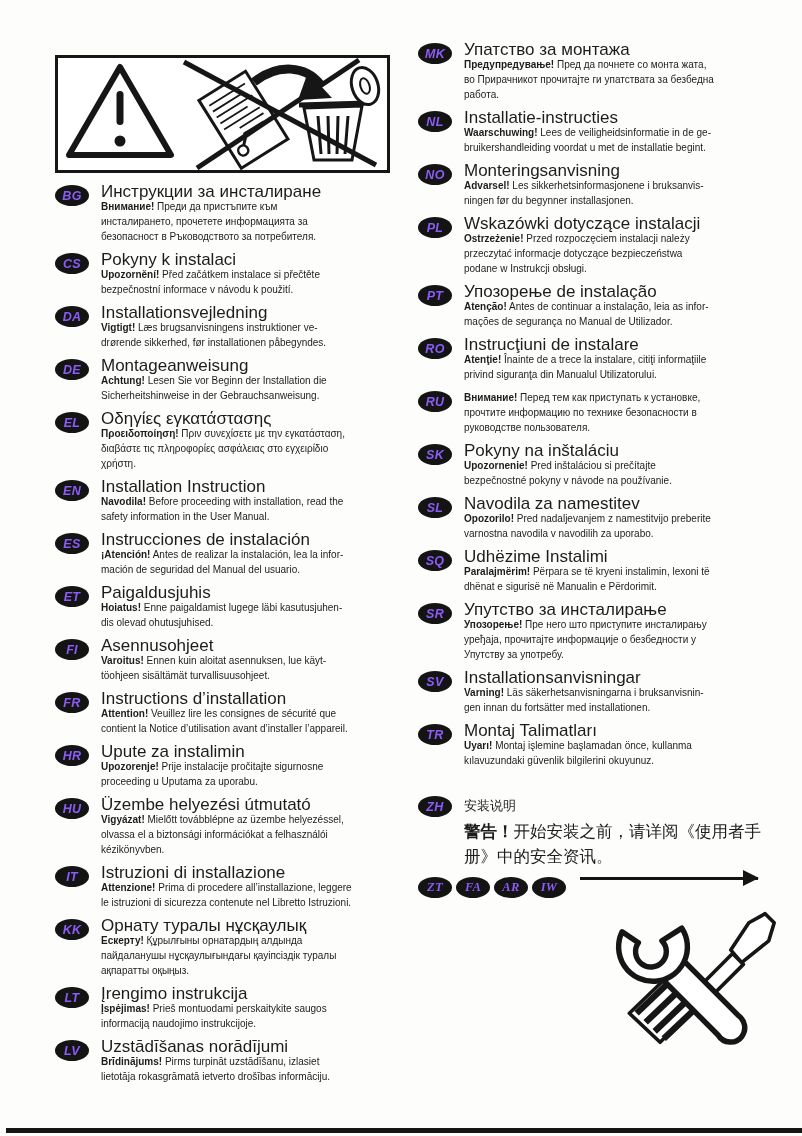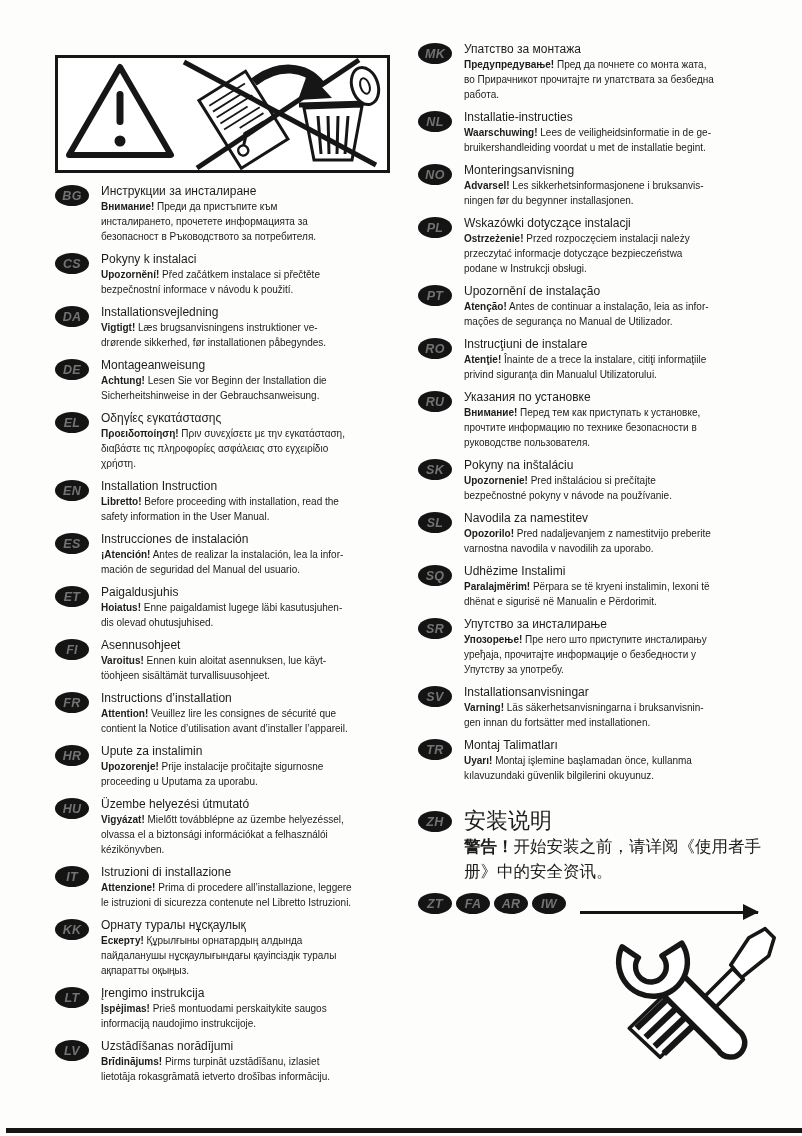--- a/index.html
+++ b/index.html
@@ -20,35 +20,35 @@
     width: 329px; height: 112px;
     border: 3px solid #161616;
     margin-bottom: 11px;
     background: #fff;
   }
 
   .entry { position: relative; padding-left: 46px; margin-bottom: 8px; min-height: 24px; }
   .badge {
     position: absolute; left: 0; top: 1px;
     width: 34px; height: 21px;
-    background: #141414; color: #737373;
+    background: #141414; color: #8b5cf6;
     border-radius: 50%;
     font-weight: bold; font-style: italic;
     font-size: 12.5px; letter-spacing: .3px;
     display: flex; align-items: center; justify-content: center;
   }
   .badge-inline { position: static; display: inline-flex; margin-right: 4px; flex: 0 0 auto; }
-  .entry-title { font-size: 12px; line-height: 15px; }
+  .entry-title { font-size: 17px; line-height: 15px; }
   .entry-body  { font-size: 10px; line-height: 15px; white-space: pre-line; }
   .warn { font-weight: bold; }
-  .entry-large .entry-title { font-size: 22px; line-height: 27px; margin-top: 24px; }
+  .entry-large .entry-title { font-size: 13px; line-height: 27px; margin-top: 24px; }
   .entry-large .entry-body  { font-size: 16.5px; line-height: 25px; }
   .entry-large .badge { top: 4px; }
 
-  .rtl-row { display: flex; align-items: flex-end; margin-top: 2px; width: 340px; height: 22px; }
+  .rtl-row { display: flex; align-items: flex-start; margin-top: 2px; width: 340px; height: 22px; font-family: Liberation Serif, serif; }
   .arrow-line { flex: 1; height: 3px; background: #141414; margin-left: 10px; position: relative; }
   .arrow-line::after {
     content: ""; position: absolute; right: -1px; top: -7px;
     border-left: 16px solid #141414;
     border-top: 8px solid transparent;
     border-bottom: 8px solid transparent;
   }
 
   .tools-wrap { width: 180px; height: 172px; margin: 2px 0 0 182px; }
 
@@ -154,21 +154,21 @@
       <div class="entry-body"><b class="warn">Προειδοποίηση!</b><span class="rest"> Πριν συνεχίσετε με την εγκατάσταση,
 διαβάστε τις πληροφορίες ασφάλειας στο εγχειρίδιο
 χρήστη.</span></div>
     </div>
   </div>
 
   <div class="entry">
     <span class="badge">EN</span>
     <div class="entry-text">
       <div class="entry-title">Installation Instruction</div>
-      <div class="entry-body"><b class="warn">Libretto!</b><span class="rest"> Before proceeding with installation, read the
+      <div class="entry-body"><b class="warn">Navodila!</b><span class="rest"> Before proceeding with installation, read the
 safety information in the User Manual.</span></div>
     </div>
   </div>
 
   <div class="entry">
     <span class="badge">ES</span>
     <div class="entry-text">
       <div class="entry-title">Instrucciones de instalación</div>
       <div class="entry-body"><b class="warn">¡Atención!</b><span class="rest"> Antes de realizar la instalación, lea la infor-
 mación de seguridad del Manual del usuario.</span></div>
@@ -296,39 +296,38 @@
       <div class="entry-title">Wskazówki dotyczące instalacji</div>
       <div class="entry-body"><b class="warn">Ostrzeżenie!</b><span class="rest"> Przed rozpoczęciem instalacji należy
 przeczytać informacje dotyczące bezpieczeństwa
 podane w Instrukcji obsługi.</span></div>
     </div>
   </div>
 
   <div class="entry">
     <span class="badge">PT</span>
     <div class="entry-text">
-      <div class="entry-title">Upozornění de instalação</div>
+      <div class="entry-title">Упозорење de instalação</div>
       <div class="entry-body"><b class="warn">Atenção!</b><span class="rest"> Antes de continuar a instalação, leia as infor-
 mações de segurança no Manual de Utilizador.</span></div>
     </div>
   </div>
 
   <div class="entry">
     <span class="badge">RO</span>
     <div class="entry-text">
       <div class="entry-title">Instrucţiuni de instalare</div>
       <div class="entry-body"><b class="warn">Atenţie!</b><span class="rest"> Înainte de a trece la instalare, citiţi informaţiile
 privind siguranţa din Manualul Utilizatorului.</span></div>
     </div>
   </div>
 
   <div class="entry">
     <span class="badge">RU</span>
     <div class="entry-text">
-      <div class="entry-title">Указания по установке</div>
       <div class="entry-body"><b class="warn">Внимание!</b><span class="rest"> Перед тем как приступать к установке,
 прочтите информацию по технике безопасности в
 руководстве пользователя.</span></div>
     </div>
   </div>
 
   <div class="entry">
     <span class="badge">SK</span>
     <div class="entry-text">
       <div class="entry-title">Pokyny na inštaláciu</div>

